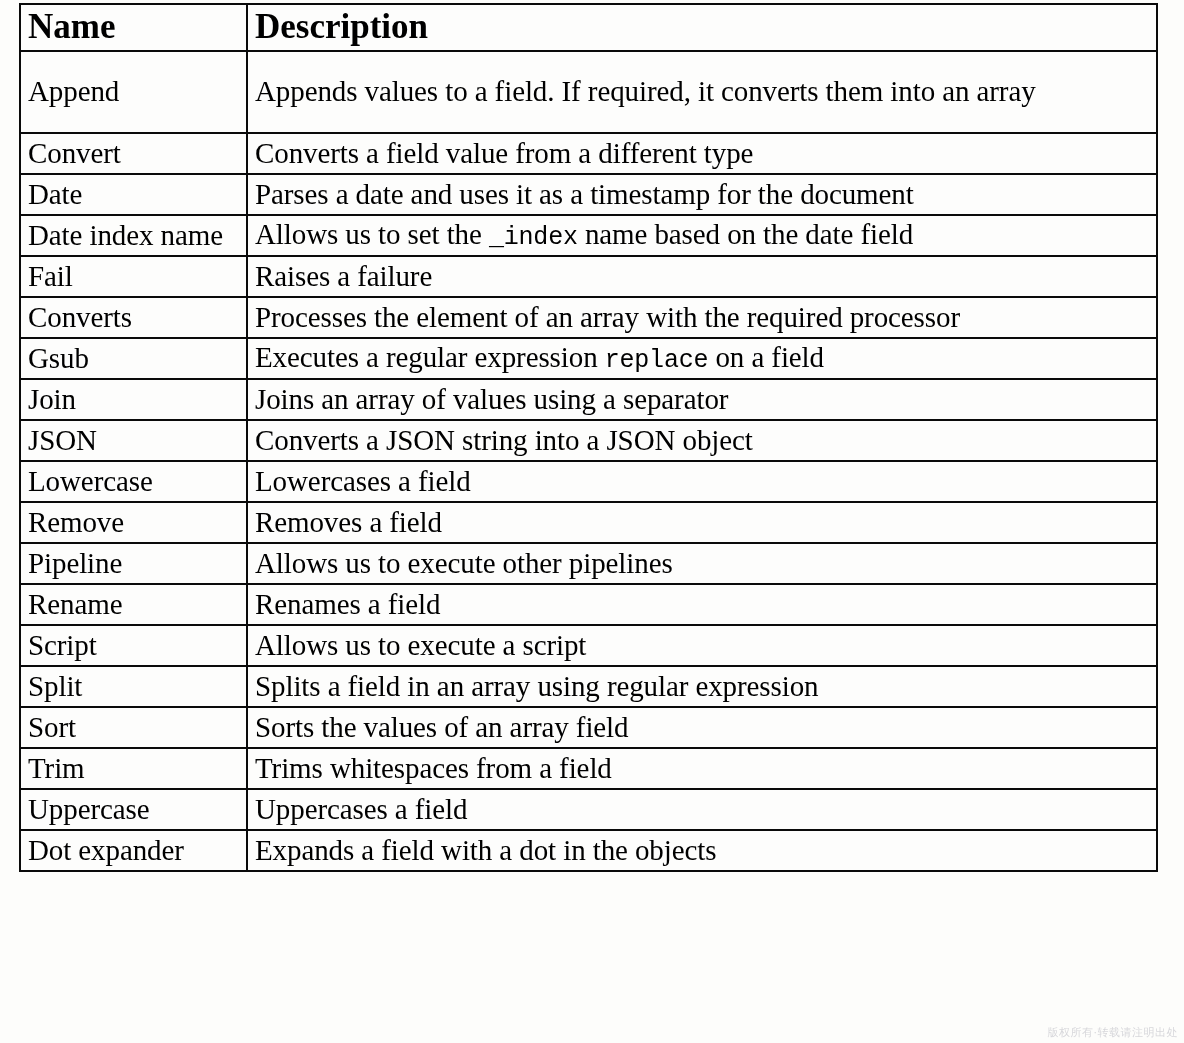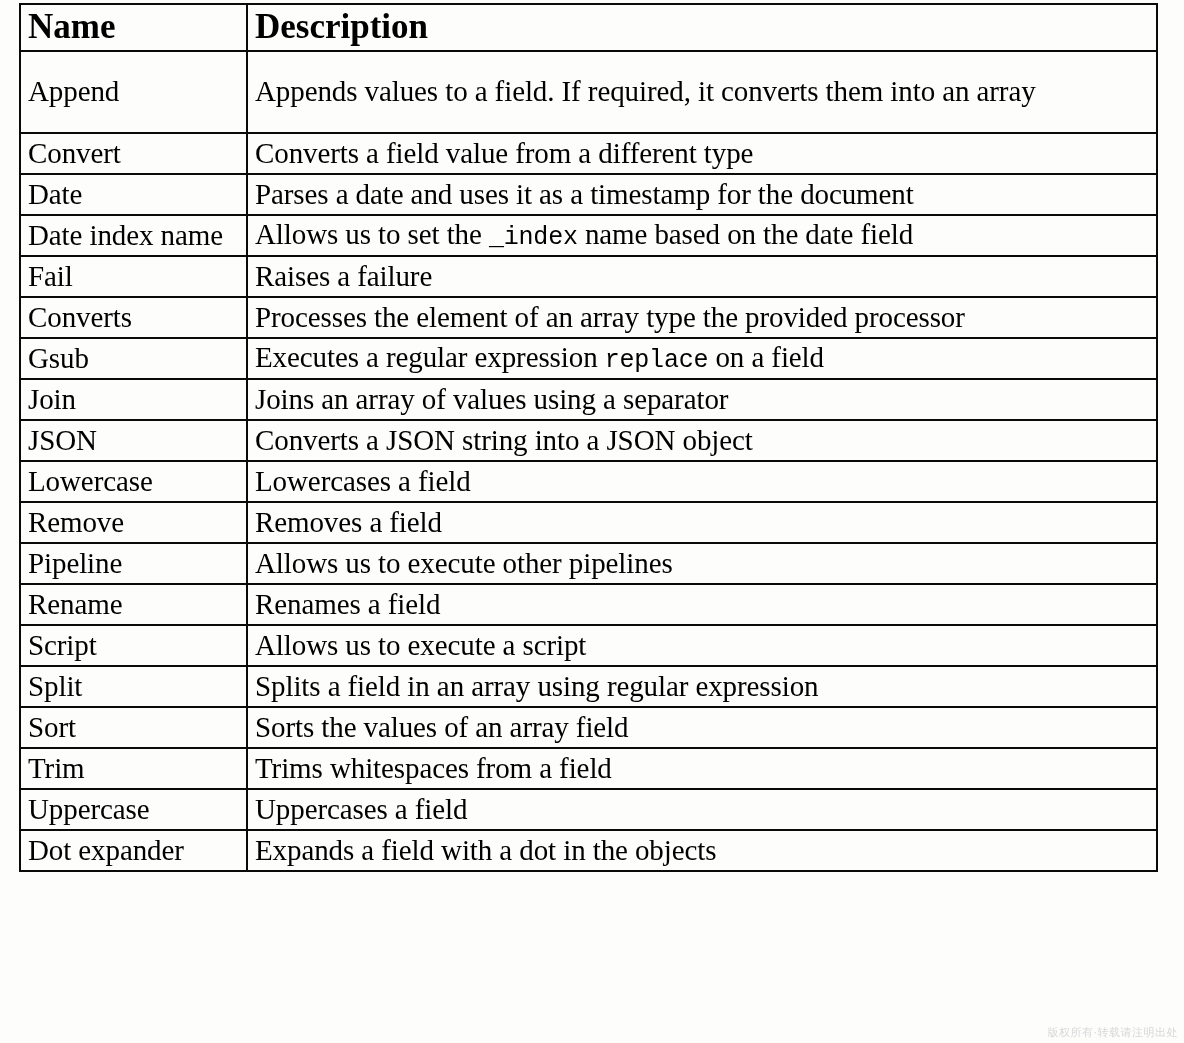--- a/index.html
+++ b/index.html
@@ -128,21 +128,21 @@
           <tr>
             <td class="name-cell">Date index name</td>
             <td class="desc-cell"><span>Allows us to set the </span><span class="mono">_index</span><span> name based on the date field</span></td>
           </tr>
           <tr>
             <td class="name-cell">Fail</td>
             <td class="desc-cell"><span>Raises a failure</span></td>
           </tr>
           <tr>
             <td class="name-cell">Converts</td>
-            <td class="desc-cell"><span>Processes the element of an array type the provided processor</span></td>
+            <td class="desc-cell"><span>Processes the element of an array with the required processor</span></td>
           </tr>
           <tr>
             <td class="name-cell">Gsub</td>
             <td class="desc-cell"><span>Executes a regular expression </span><span class="mono">replace</span><span> on a field</span></td>
           </tr>
           <tr>
             <td class="name-cell">Join</td>
             <td class="desc-cell"><span>Joins an array of values using a separator</span></td>
           </tr>
           <tr>

